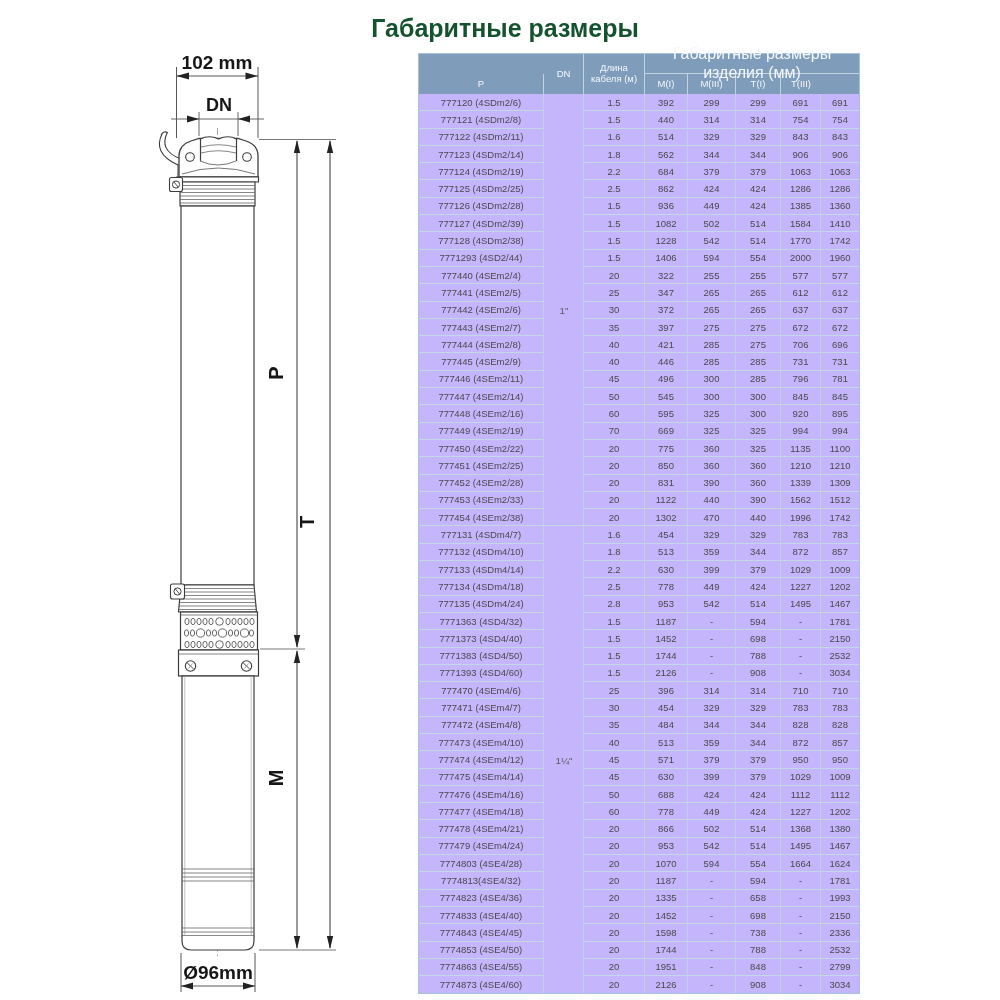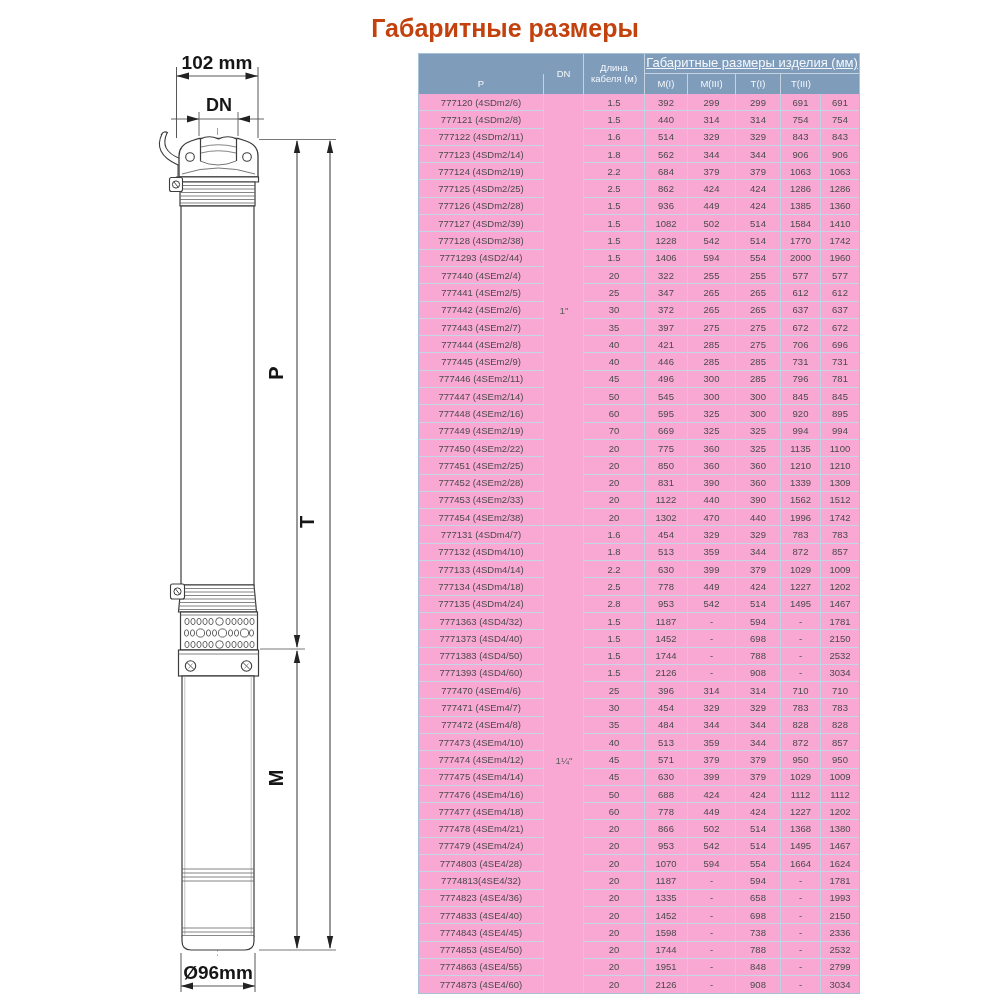--- a/index.html
+++ b/index.html
@@ -1,39 +1,39 @@
 <!DOCTYPE html>
 <html><head>
 <meta charset="utf-8">
 <style>
   html,body{margin:0;padding:0;background:#fff;}
   #page{position:relative;width:1000px;height:1000px;background:#fff;overflow:hidden;
         font-family:"Liberation Sans",sans-serif;}
   
   .page-title{position:absolute;left:10px;top:14px;width:990px;text-align:center;
-        font-size:25px;font-weight:600;color:#c2410c;}
+        font-size:25px;font-weight:600;color:#14532d;}
   
   #drawing{position:absolute;left:100px;top:30px;}
   svg text{font-family:"Liberation Sans",sans-serif;}
   
   #spec-table{position:absolute;left:418px;top:53px;width:442px;box-sizing:border-box;
         border:1px solid #a7c2d8;}
   .thead{display:grid;grid-template-columns:125px 40px 61px 43px 48px 45px 40px 38px;
         grid-template-rows:20px 20px;background:#7f9cba;color:#f4f8fc;}
   .th{display:flex;align-items:center;justify-content:center;text-align:center;
         font-size:9.5px;line-height:1.15;border-right:1px solid rgba(255,255,255,.55);
         box-sizing:border-box;}
   .th.model{grid-column:1;grid-row:1/3;font-size:10px;}
   .th.dn{grid-column:2;grid-row:1/3;}
   .th.cable{grid-column:3;grid-row:1/3;padding:5px 3px;}
   .th.group{grid-column:4/9;grid-row:1;border-bottom:1px solid rgba(255,255,255,.55);
-        border-right:none;font-size:13px;text-decoration:underline;}
+        border-right:none;font-size:16px;}
   .th.sub{grid-row:2;}
   .th.sub.last{border-right:none;}
-  .tbody{position:relative;background:#f9a8d4;}
+  .tbody{position:relative;background:#c4b5fd;}
   .rows{position:relative;}
   .tr{display:grid;grid-template-columns:125px 40px 61px 43px 48px 45px 40px 38px;
         height:17.3077px;}
   .td{display:flex;align-items:center;justify-content:center;font-size:9.5px;color:#4a4a4a;
         border-right:1px solid #bdd3e4;border-bottom:1px solid #c3d7e6;box-sizing:border-box;
         white-space:nowrap;overflow:hidden;}
   .td.last{border-right:none;}
   .td.dn-spacer{border-bottom:none;}
   .tr.dn-group-end .td.dn-spacer{border-bottom:1px solid #c3d7e6;}
   .tr:last-child .td{border-bottom:none;}

